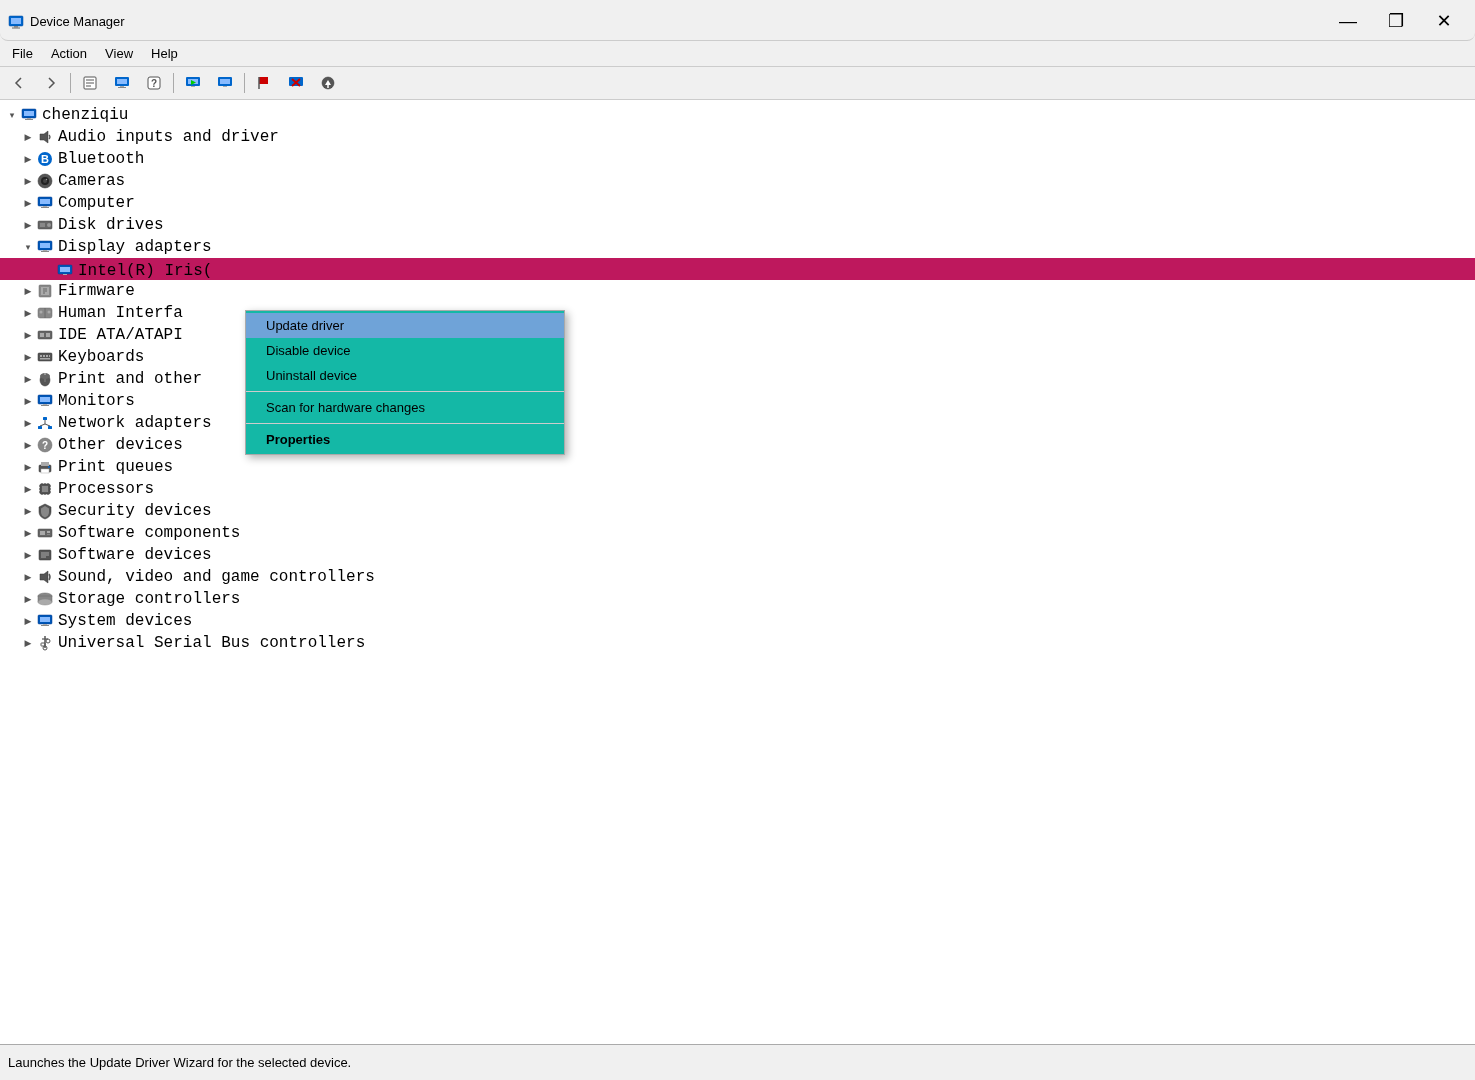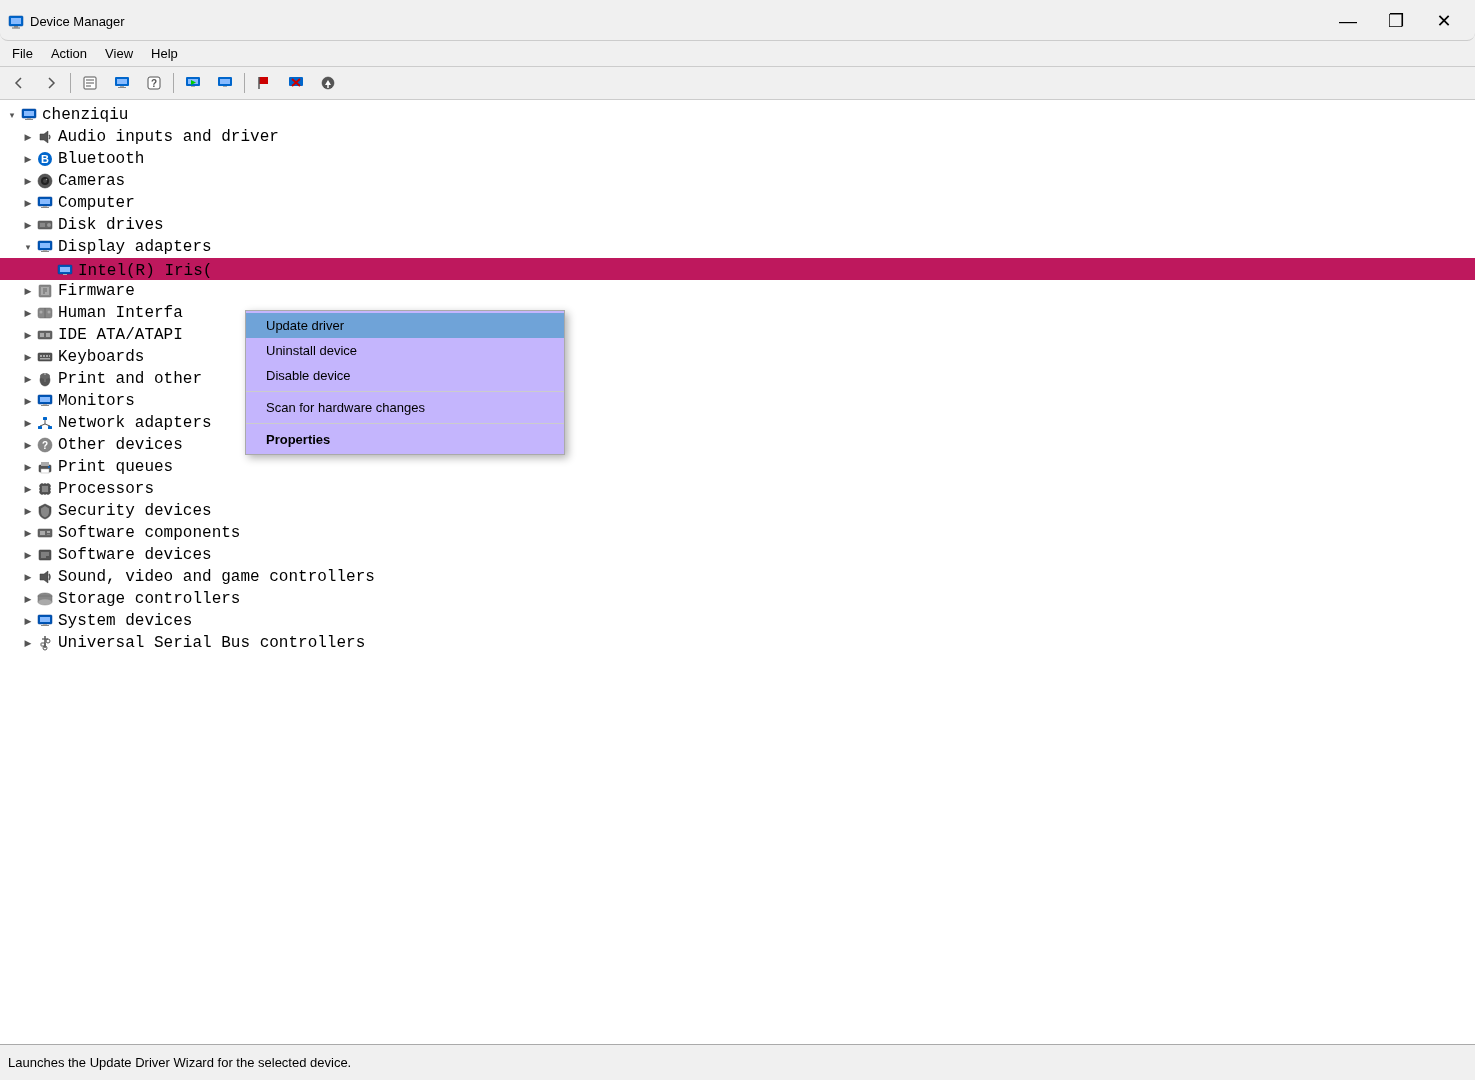--- a/index.html
+++ b/index.html
@@ -154,21 +154,21 @@
     .indent-0 { padding-left: 4px; }
     .indent-1 { padding-left: 20px; }
     .indent-2 { padding-left: 40px; }
 
     
     .context-menu {
       position: absolute;
       left: 245px;
       top: 210px;
       width: 320px;
-      background: #c4b5fd;
+      background: #14b8a6;
       border: 1px solid #aaa;
       box-shadow: 3px 3px 8px rgba(0,0,0,0.3);
       z-index: 100;
       padding: 2px 0;
     }
     .ctx-item {
       padding: 5px 20px;
       cursor: pointer;
       font-size: 13px;
       color: #000;
@@ -629,24 +629,24 @@
         </svg>
       </span>
       <span class="tree-label">Universal Serial Bus controllers</span>
     </div>
 
     <div class="context-menu">
       <div class="ctx-item highlighted">
         <span>Update driver</span>
       </div>
       <div class="ctx-item">
-        <span>Uninstall device</span>
+        <span>Disable device</span>
       </div>
       <div class="ctx-item">
-        <span>Disable device</span>
+        <span>Uninstall device</span>
       </div>
       <div class="ctx-separator"></div>
       <div class="ctx-item">
         <span>Scan for hardware changes</span>
       </div>
       <div class="ctx-separator"></div>
       <div class="ctx-item bold">
         <span>Properties</span>
       </div>
     </div>

